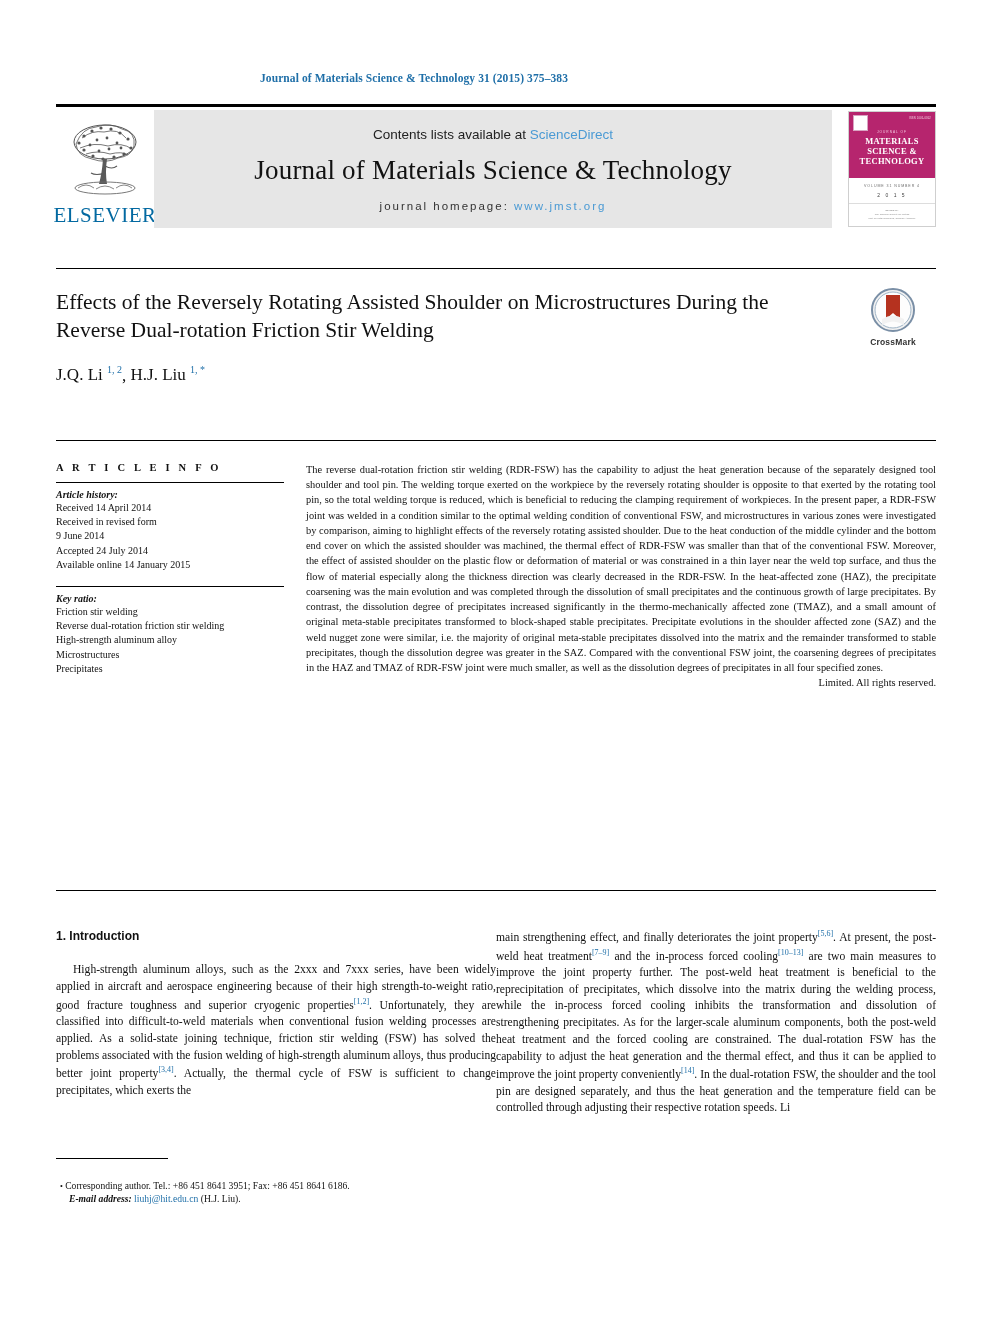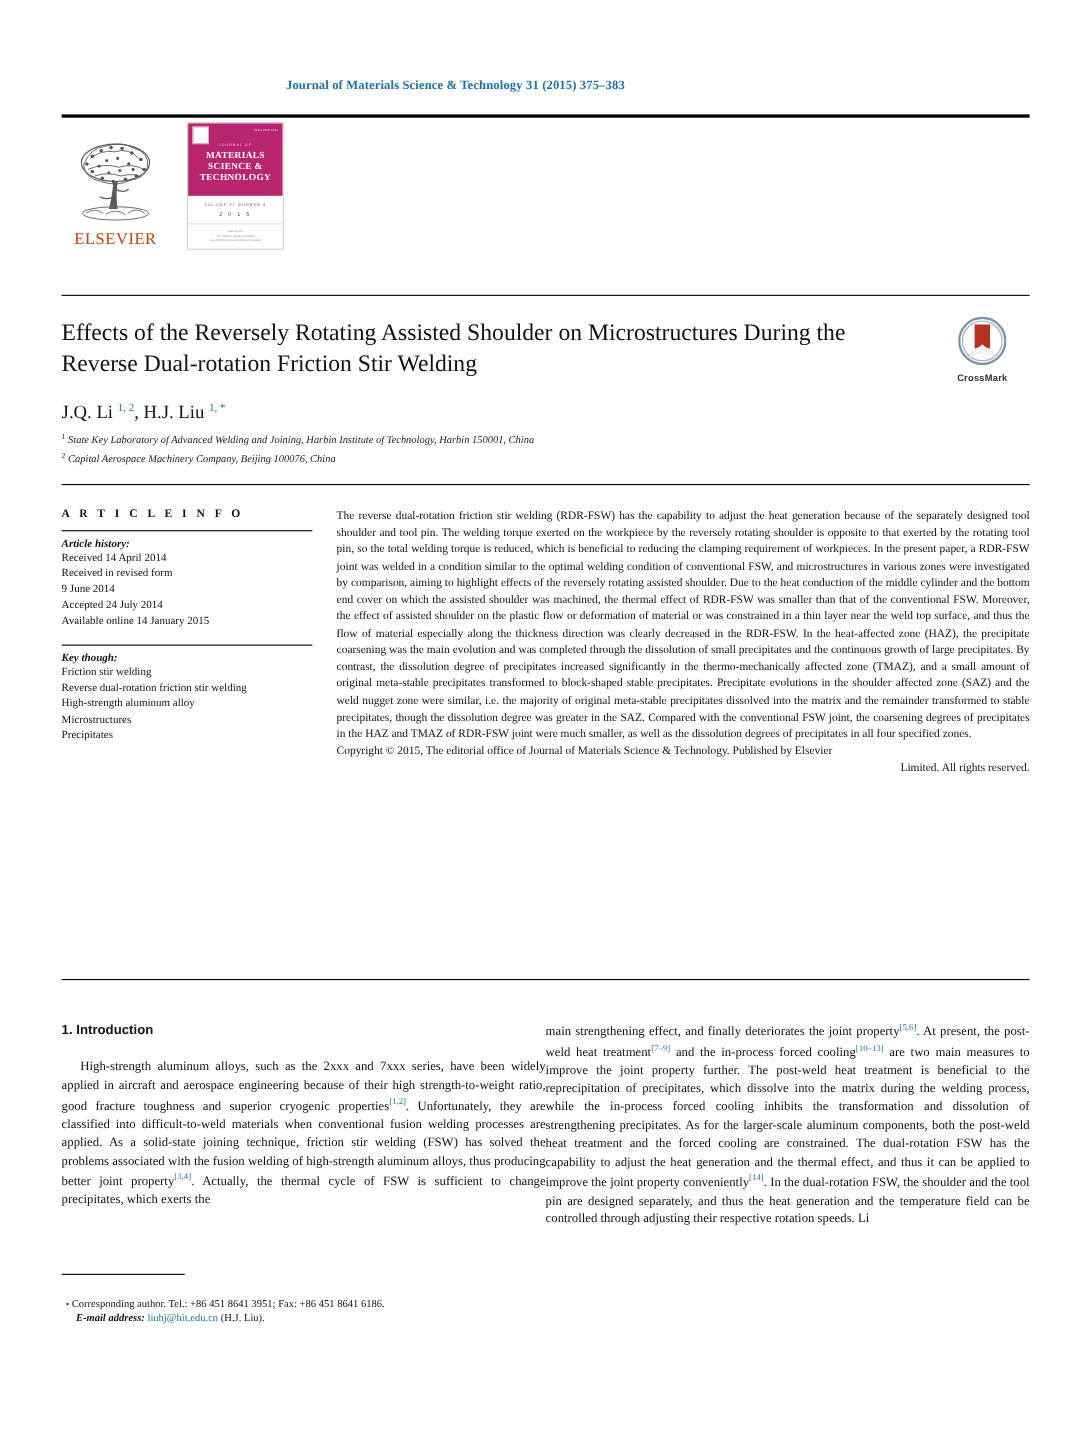--- a/index.html
+++ b/index.html
@@ -55,23 +55,23 @@
     display: flex;
     flex-direction: column;
     align-items: center;
     justify-content: flex-end;
     padding-bottom: 2px;
     background: #fff;
   }
   .tree-svg { display:block; }
   .elsevier-word {
     font-family: "Liberation Serif", serif;
-    font-size: 15px;
+    font-size: 21px;
     letter-spacing: .5px;
-    color: #c2410c;
+    color: #0369a1;
     font-weight: normal;
     line-height: 1;
     margin-top: 1px;
   }
   .masthead-center {
     flex: 1 1 auto;
     background: #e6e6e6;
     display: flex;
     flex-direction: column;
     align-items: center;
@@ -432,20 +432,29 @@
             <g stroke="#6a6a6a" stroke-width="0.8" fill="none">
               <path d="M16 70 Q24 64 32 70"></path>
                 <path d="M34 71 Q43 65 52 71"></path>
               <path d="M54 70 Q62 64 70 70"></path>
             </g>
           </g>
         </svg>
         <div class="elsevier-word">ELSEVIER</div>
       </div>
 
+      <div class="masthead-center">
+        <div class="contents-line">
+          <span>Contents lists available at </span><span class="sd-link">ScienceDirect</span>
+        </div>
+        <div class="journal-title">Journal of Materials Science &amp; Technology</div>
+        <div class="homepage-line">
+          <span>journal homepage: </span><span class="hp-url">www.jmst.org</span>
+        </div>
+      </div>
 
       <div class="cover-thumb">
         <div class="cover-card">
           <div class="cover-top">
             <div class="cover-badge"></div>
             <div class="cover-corner-text">ISSN 1005-0302</div>
             <div class="cover-sup">JOURNAL OF</div>
             <div class="cover-name">MATERIALS</div>
             <div class="cover-name">SCIENCE &amp;</div>
             <div class="cover-name">TECHNOLOGY</div>
@@ -477,53 +486,48 @@
         <path d="M15 7 L29 7 L29 31 L22 25 L15 31 Z" fill="#b5321f"></path>
         <path d="M11 31 Q22 24 33 31 L33 37 Q22 30 11 37 Z" fill="#f2f2f2"></path>
       </svg>
       <div class="crossmark-word">CrossMark</div>
     </div>
 
     <div class="authors">
       <span>J.Q. Li <sup>1, 2</sup></span><span>, </span><span>H.J. Liu <sup>1, <span class="plain">*</span></sup></span>
     </div>
 
-    <div class="affils">
-      <div><sup>1</sup> <span>State Key Laboratory of Advanced Welding and Joining, Harbin Institute of Technology, Harbin 150001, China</span></div>
-      <div><sup>2</sup> <span>Capital Aerospace Machinery Company, Beijing 100076, China</span></div>
-    </div>
   </div>
 
   <div class="rule-thin" style="top:440px;"></div>
 
   <div class="info-abstract">
 
     <div class="info-col">
       <div class="info-head">A R T I C L E  I N F O</div>
       <div class="info-hr"></div>
       <div class="info-sub">Article history:</div>
       <div class="info-line">Received 14 April 2014</div>
       <div class="info-line">Received in revised form</div>
       <div class="info-line">9 June 2014</div>
       <div class="info-line">Accepted 24 July 2014</div>
       <div class="info-line">Available online 14 January 2015</div>
       <div class="info-gap"></div>
       <div class="info-hr"></div>
-      <div class="info-sub">Key though:</div>
+      <div class="info-sub">Key ratio:</div>
       <div class="info-line">Friction stir welding</div>
       <div class="info-line">Reverse dual-rotation friction stir welding</div>
       <div class="info-line">High-strength aluminum alloy</div>
       <div class="info-line">Microstructures</div>
       <div class="info-line">Precipitates</div>
     </div>
 
     <div class="abstract-col">
       <p>The reverse dual-rotation friction stir welding (RDR-FSW) has the capability to adjust the heat generation because of the separately designed tool shoulder and tool pin. The welding torque exerted on the workpiece by the reversely rotating shoulder is opposite to that exerted by the rotating tool pin, so the total welding torque is reduced, which is beneficial to reducing the clamping requirement of workpieces. In the present paper, a RDR-FSW joint was welded in a condition similar to the optimal welding condition of conventional FSW, and microstructures in various zones were investigated by comparison, aiming to highlight effects of the reversely rotating assisted shoulder. Due to the heat conduction of the middle cylinder and the bottom end cover on which the assisted shoulder was machined, the thermal effect of RDR-FSW was smaller than that of the conventional FSW. Moreover, the effect of assisted shoulder on the plastic flow or deformation of material or was constrained in a thin layer near the weld top surface, and thus the flow of material especially along the thickness direction was clearly decreased in the RDR-FSW. In the heat-affected zone (HAZ), the precipitate coarsening was the main evolution and was completed through the dissolution of small precipitates and the continuous growth of large precipitates. By contrast, the dissolution degree of precipitates increased significantly in the thermo-mechanically affected zone (TMAZ), and a small amount of original meta-stable precipitates transformed to block-shaped stable precipitates. Precipitate evolutions in the shoulder affected zone (SAZ) and the weld nugget zone were similar, i.e. the majority of original meta-stable precipitates dissolved into the matrix and the remainder transformed to stable precipitates, though the dissolution degree was greater in the SAZ. Compared with the conventional FSW joint, the coarsening degrees of precipitates in the HAZ and TMAZ of RDR-FSW joint were much smaller, as well as the dissolution degrees of precipitates in all four specified zones.</p>
       <div class="copyright-p">
-        <span class="cp-first">Copyright © 2015, The editorial office of Journal of Materials Science &amp; Technology. Published by Elsevier</span>
         <span>Limited. All rights reserved.</span>
       </div>
     </div>
 
   </div>
 
   <div class="rule-thin" style="top:890px;"></div>
 
   <div class="body-cols">
 

